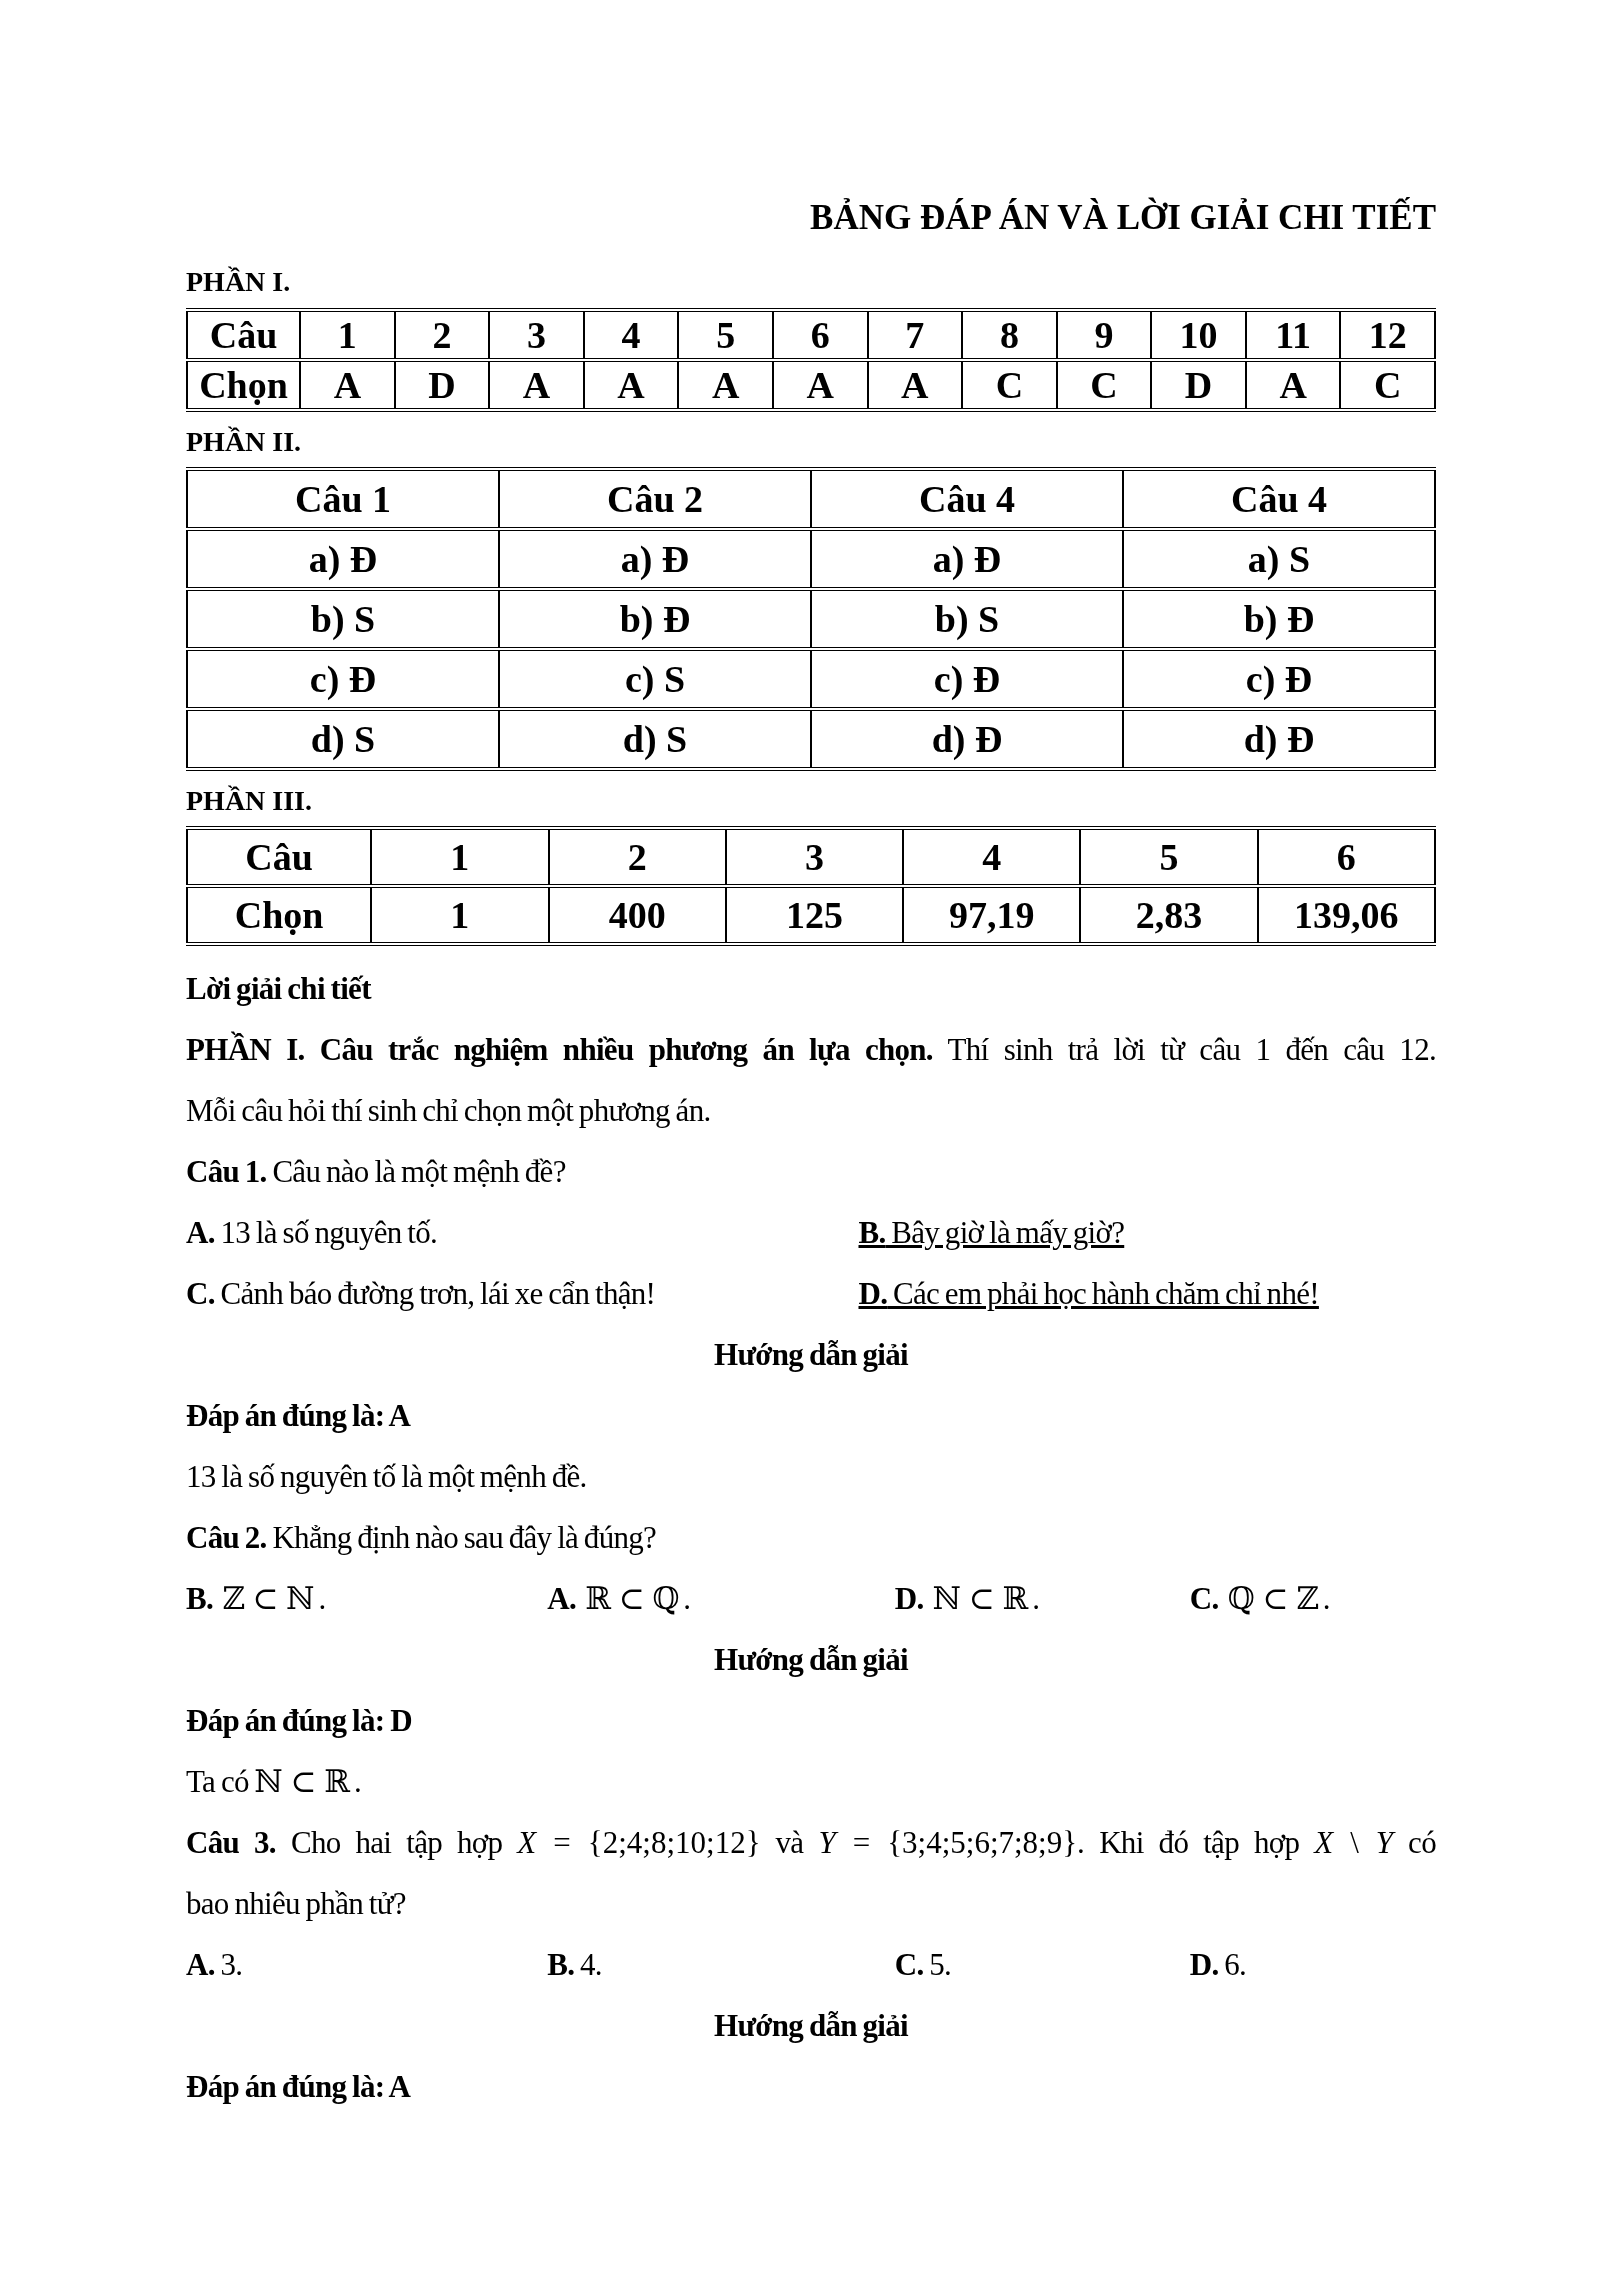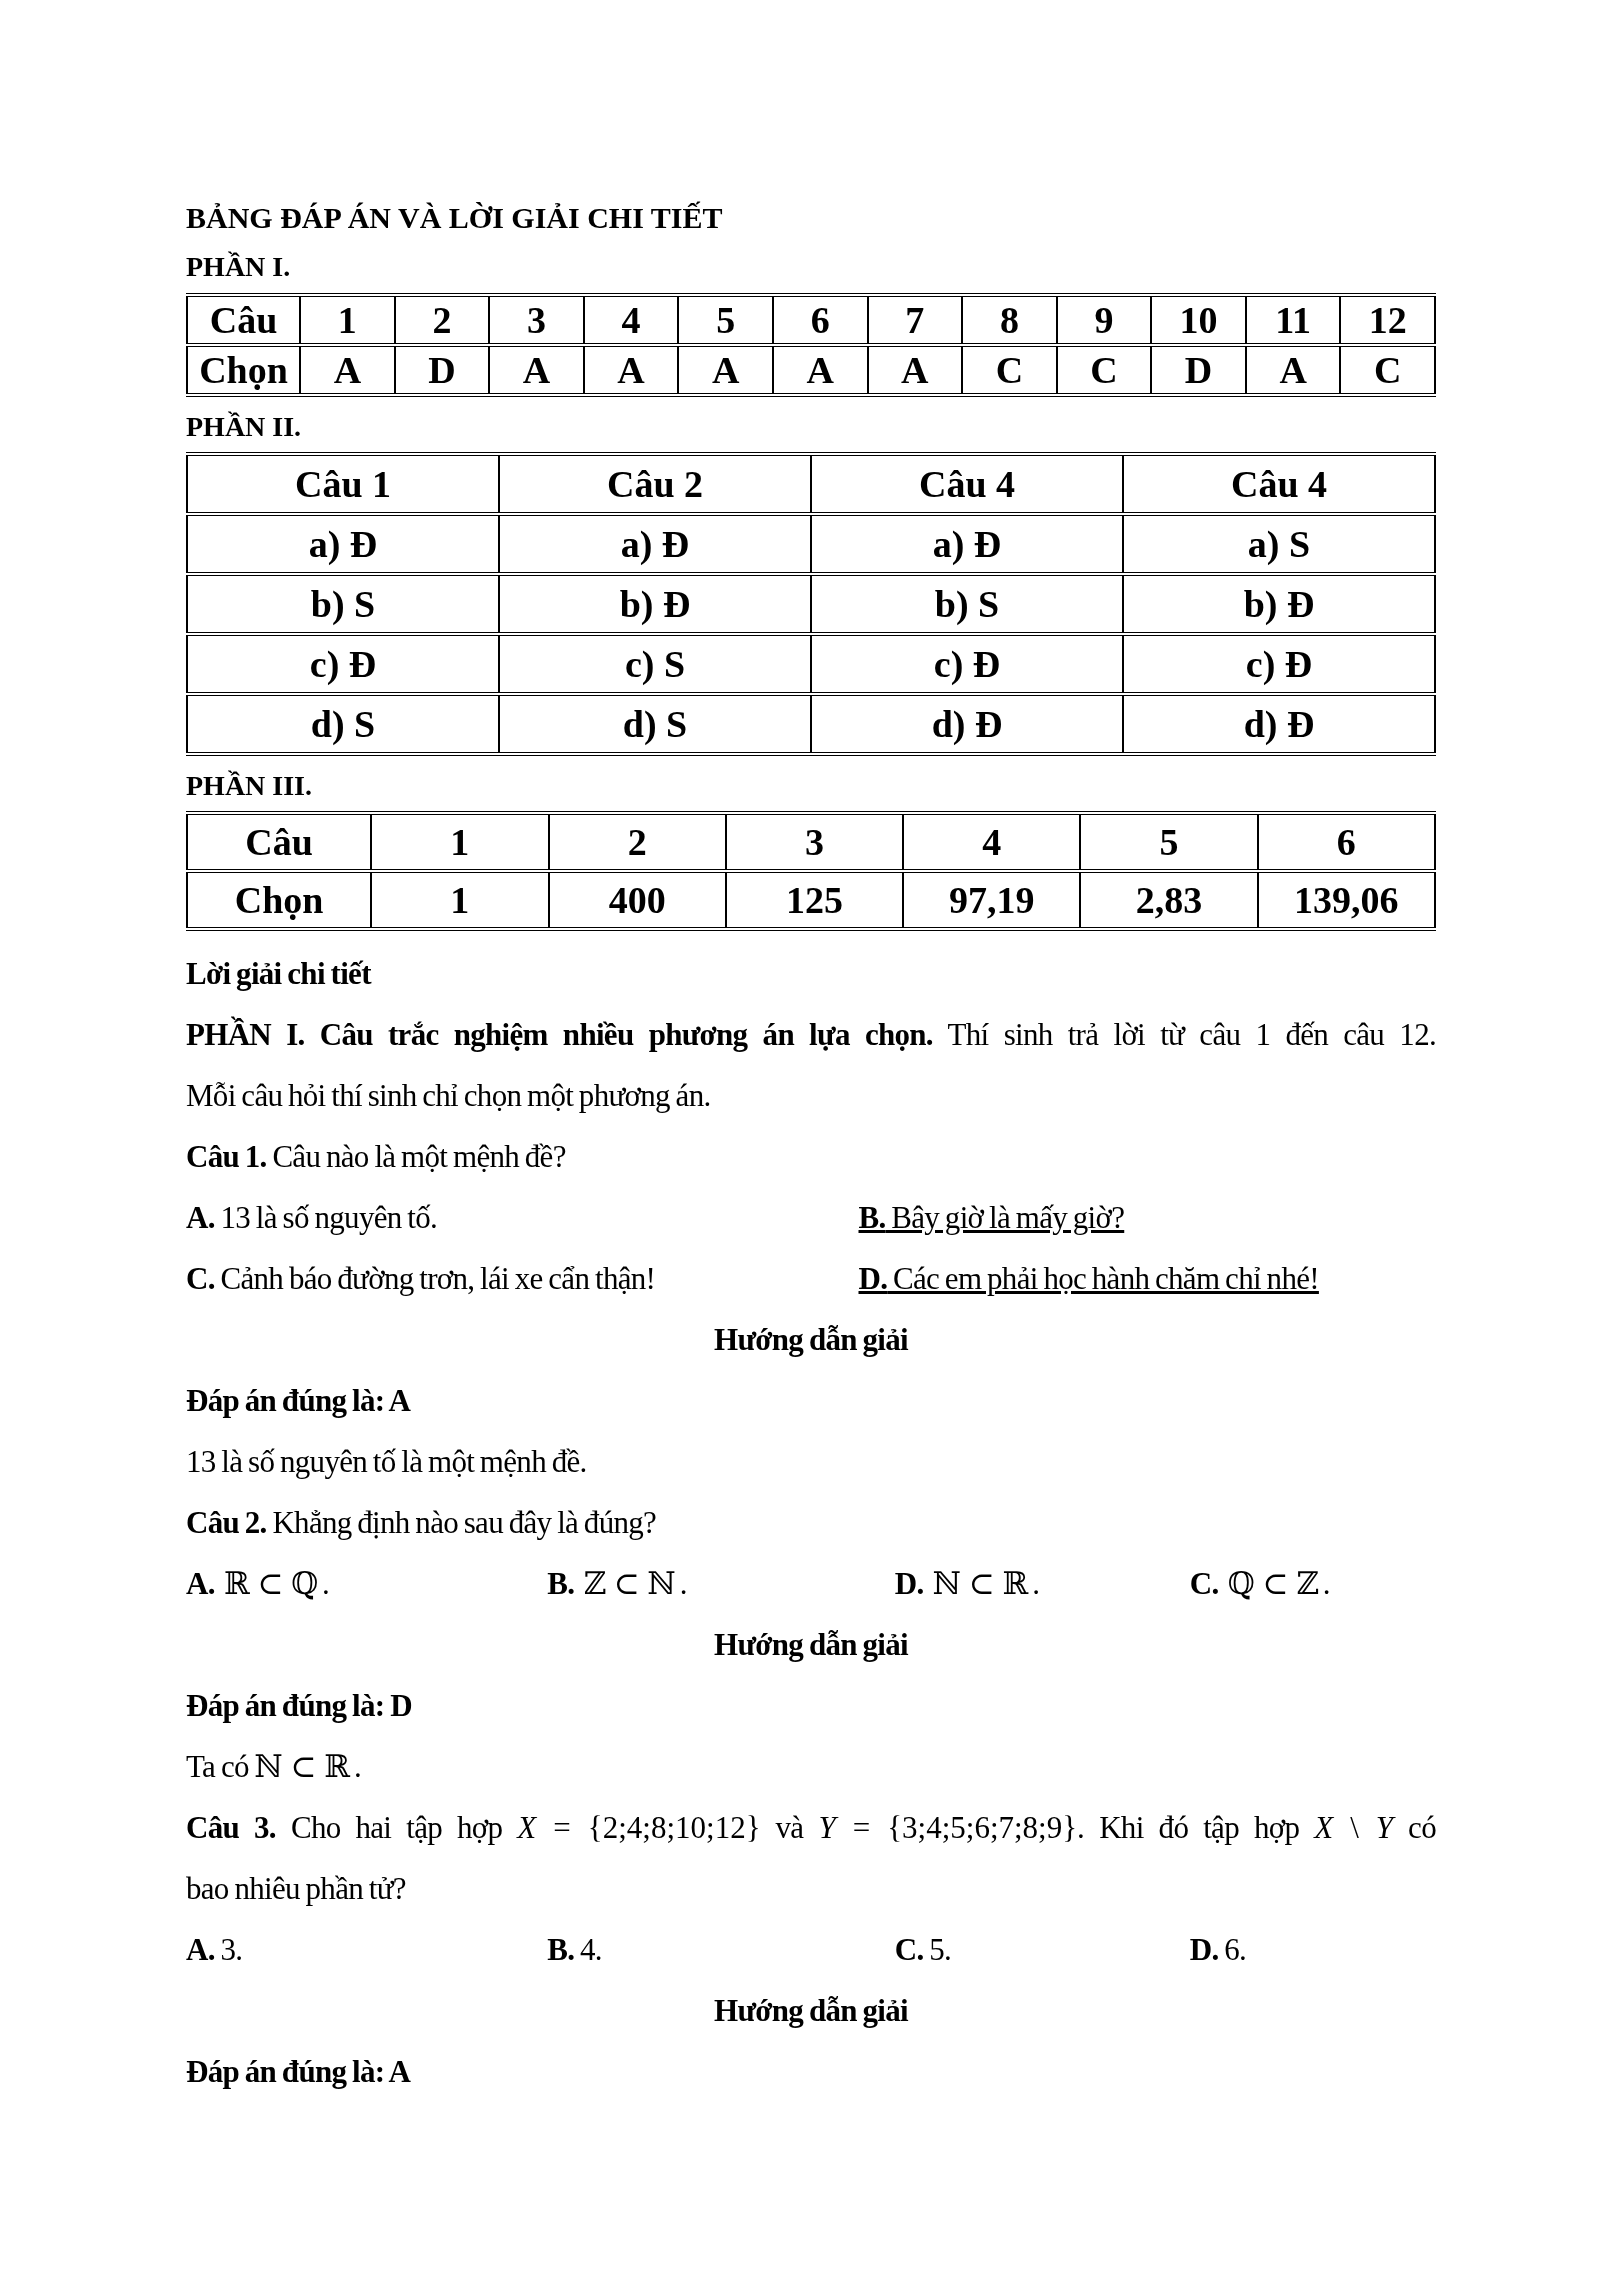--- a/index.html
+++ b/index.html
@@ -7,22 +7,22 @@
     position:relative;
     width:1623px; height:2295px;
     background:#ffffff;
     color:#000;
     font-family:"Liberation Serif","DejaVu Serif",serif;
     overflow:hidden;
   }
   .content { padding:198px 187px 39px 186px; }
 
   .doc-title {
-    font-size:30px; font-weight:700; text-align:left;
-    line-height:39px; margin:0 0 9px 0; letter-spacing:0;
+    font-size:35px; font-weight:700; text-align:right;
+    line-height:39px; margin:0 0 24px 0; letter-spacing:0;
   }
   .part-heading { font-size:28px; font-weight:700; line-height:42px; margin:0; }
   .h-gap { margin-top:9.2px; }
 
   table.ans {
     border-collapse:collapse; table-layout:fixed; width:100%;
     font-weight:700; font-size:38px;
   }
   table.ans td {
     border:2px solid #000;
@@ -185,22 +185,22 @@
       <div class="opts2">
         <div><span class="b">C.</span><span> Cảnh báo đường trơn, lái xe cẩn thận!</span></div>
         <div><span class="b">D.</span><span> Các em phải học hành chăm chỉ nhé!</span></div>
       </div>
       <p class="center b">Hướng dẫn giải</p>
       <p class="b">Đáp án đúng là: A</p>
       <p>13 là số nguyên tố là một mệnh đề.</p>
 
       <p><span class="b">Câu 2.</span><span> Khẳng định nào sau đây là đúng?</span></p>
       <div class="opts4">
+        <div><span class="b">B.</span><span class="math mathgap">ℤ ⊂ ℕ</span><span class="period">.</span></div>
         <div><span class="b">A.</span><span class="math mathgap">ℝ ⊂ ℚ</span><span class="period">.</span></div>
-        <div><span class="b">B.</span><span class="math mathgap">ℤ ⊂ ℕ</span><span class="period">.</span></div>
         <div><span class="b">D.</span><span class="math mathgap">ℕ ⊂ ℝ</span><span class="period">.</span></div>
         <div><span class="b">C.</span><span class="math mathgap">ℚ ⊂ ℤ</span><span class="period">.</span></div>
       </div>
       <p class="center b">Hướng dẫn giải</p>
       <p class="b">Đáp án đúng là: D</p>
       <p><span>Ta có </span><span class="math">ℕ ⊂ ℝ</span><span class="period">.</span></p>
 
       <div class="ln jline"><span class="b">Câu 3.</span><span> Cho hai tập hợp </span><span class="math var">X</span><span class="math"> = {2;4;8;10;12}</span><span> và </span><span class="math var">Y</span><span class="math"> = {3;4;5;6;7;8;9}</span><span>. Khi đó tập hợp </span><span class="math var">X</span><span class="math"> \ </span><span class="math var">Y</span><span> có</span></div>
       <p>bao nhiêu phần tử?</p>
       <div class="opts4">

